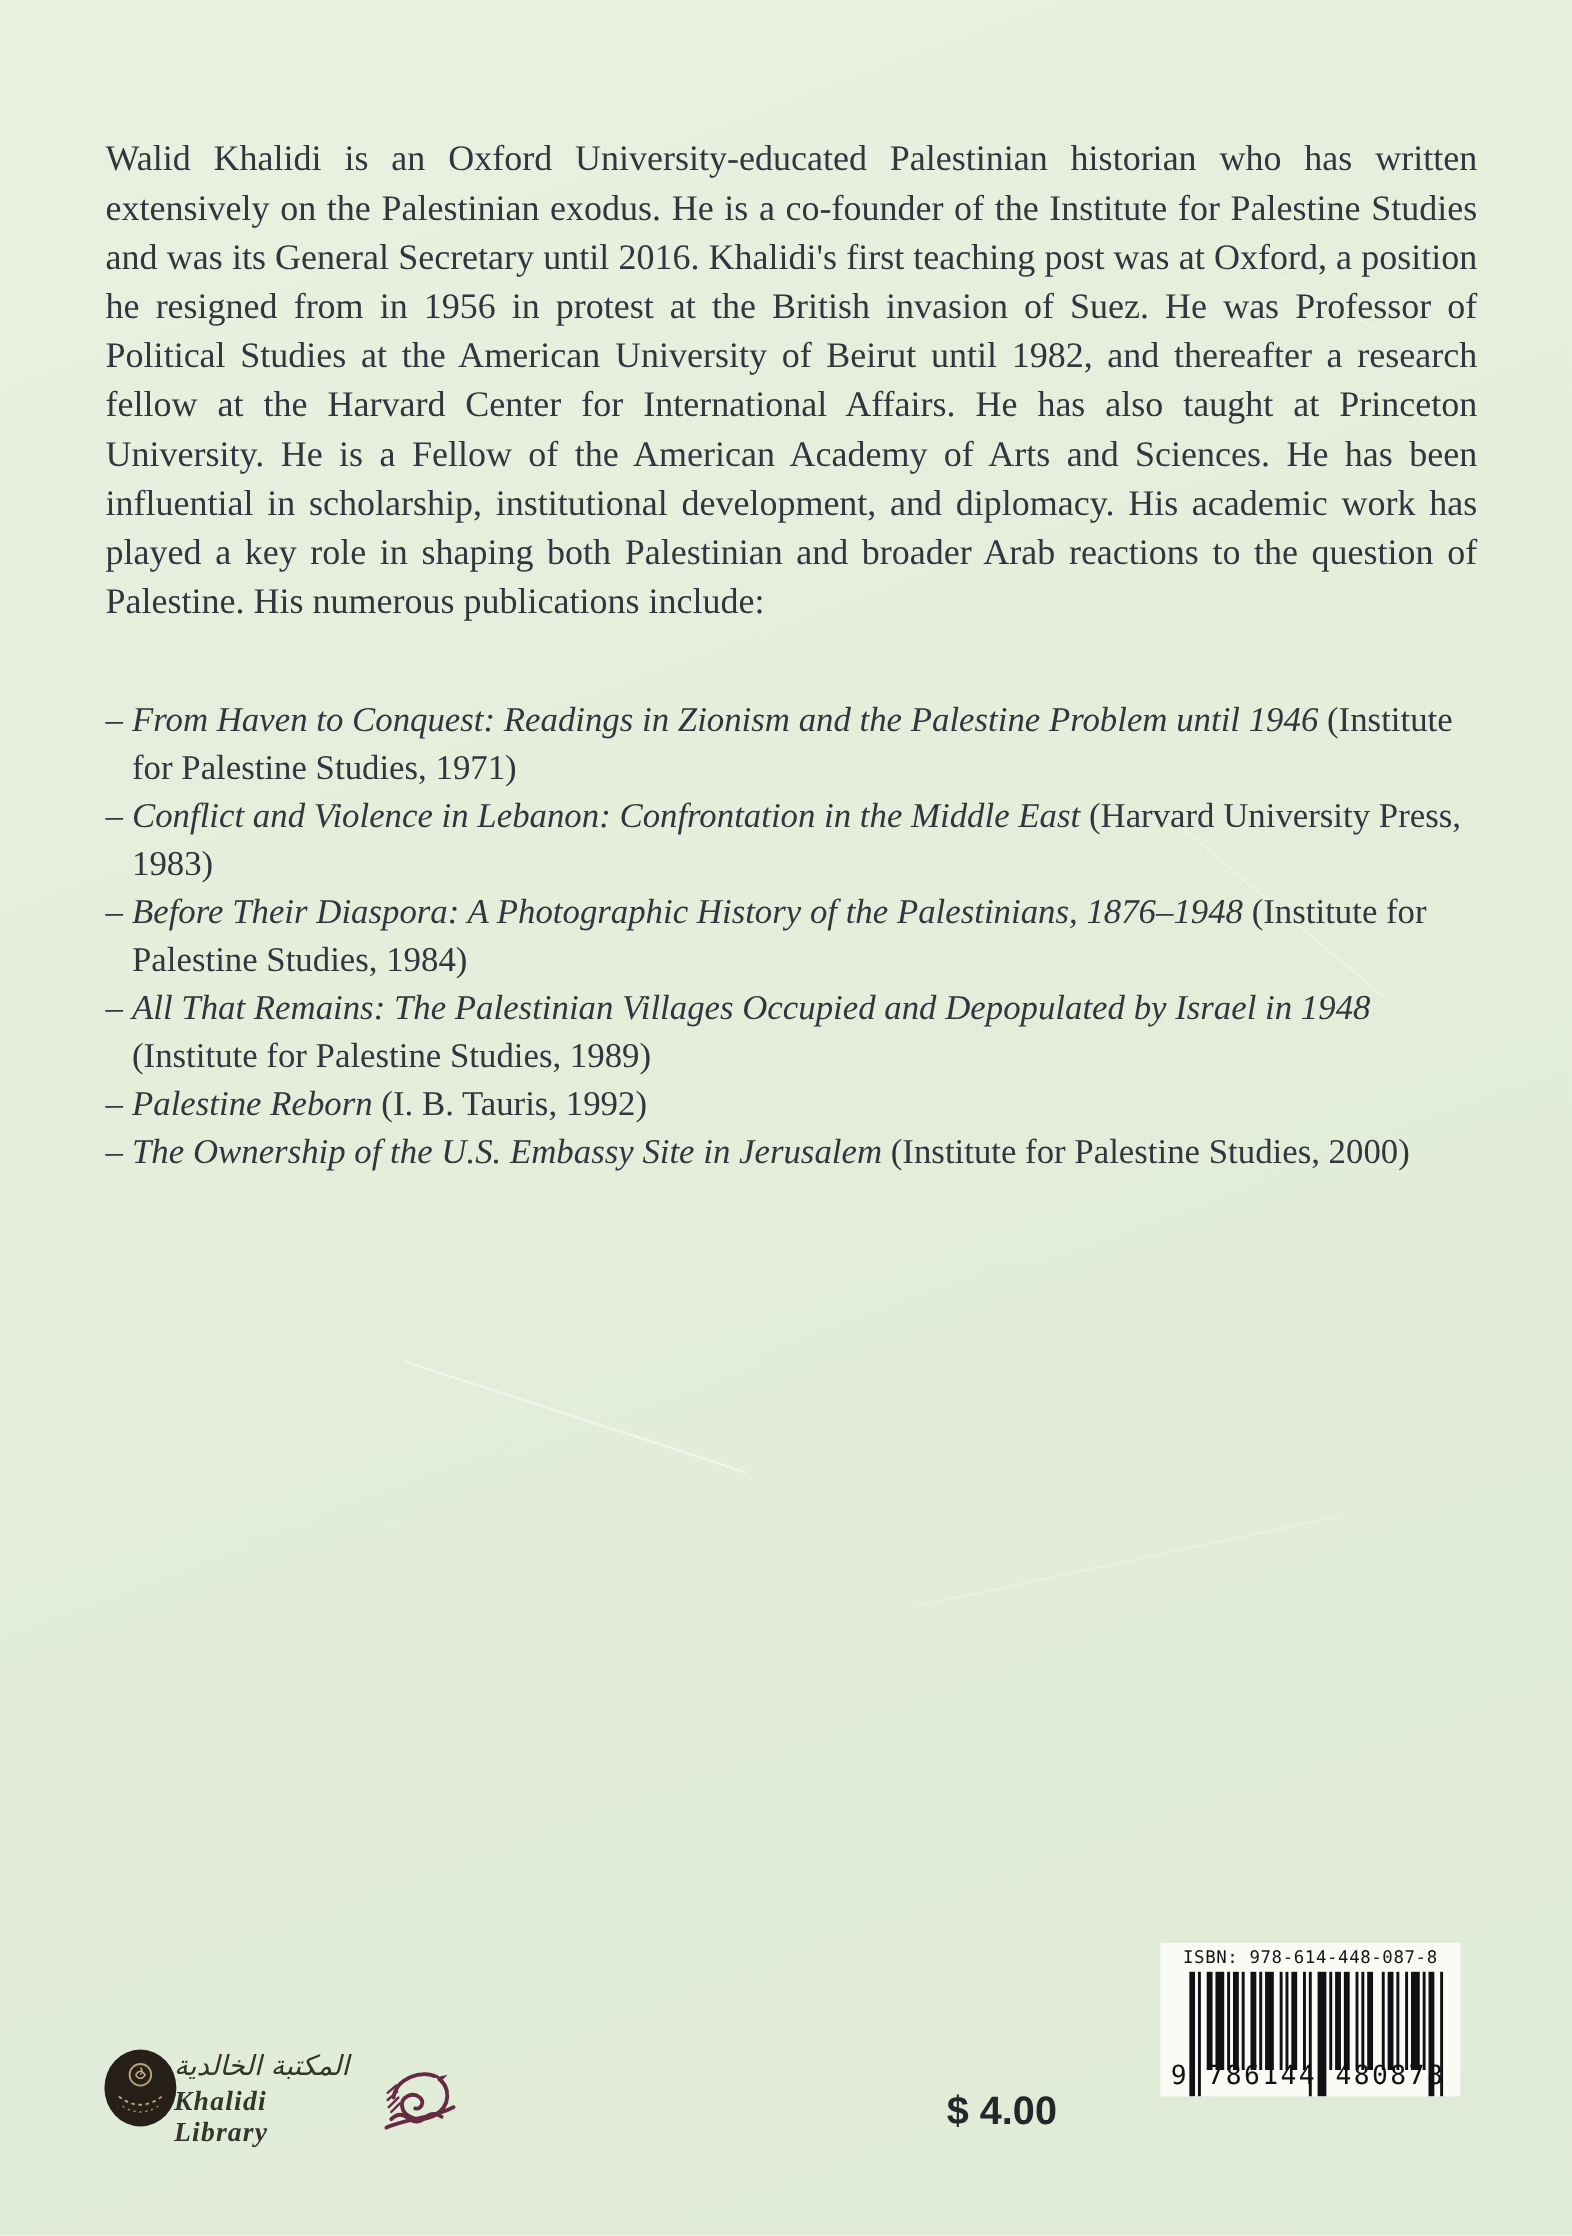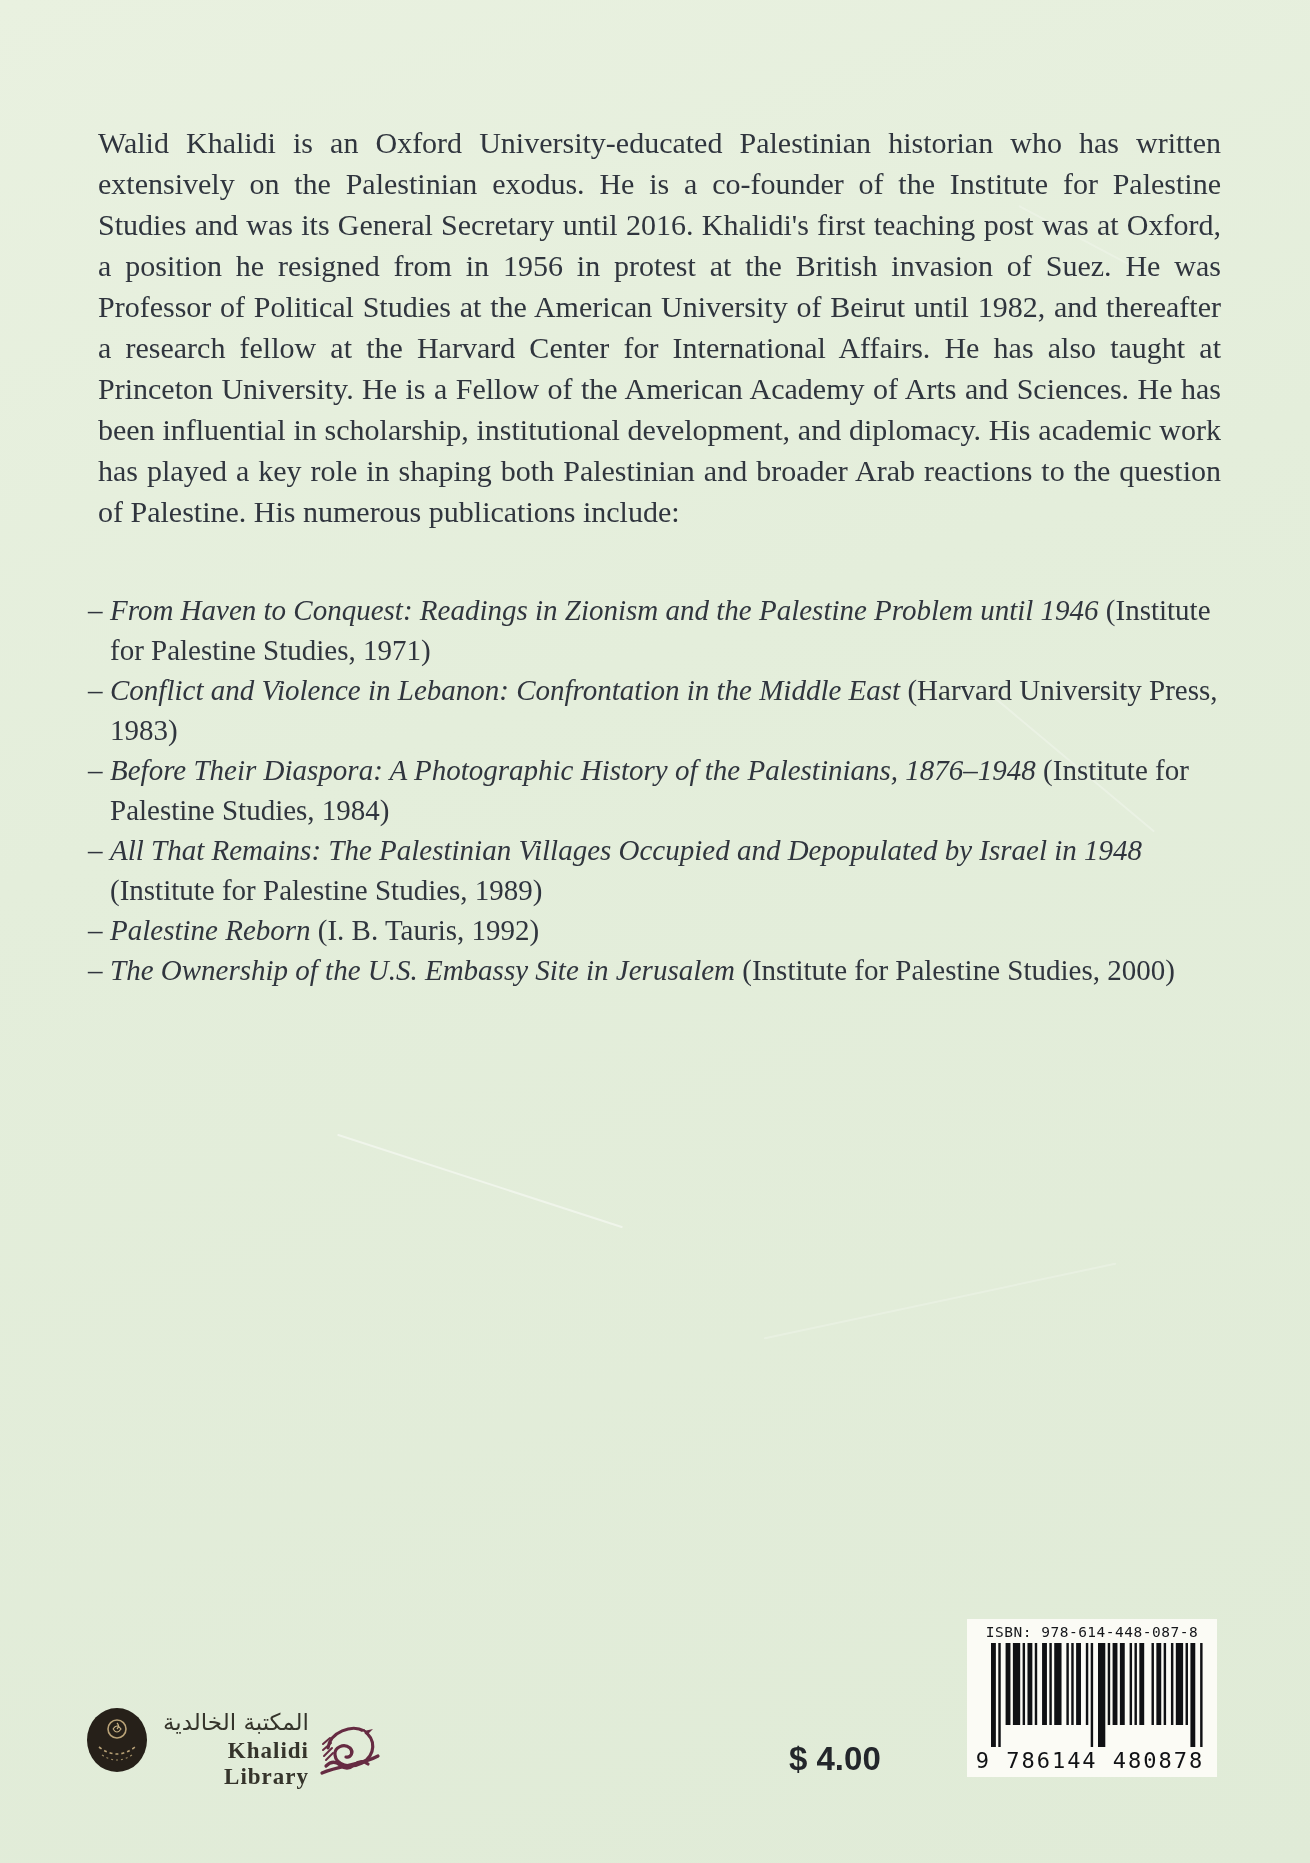--- a/index.html
+++ b/index.html
@@ -15,48 +15,48 @@
   .s1{width:300px;top:1180px;left:330px;transform:rotate(18deg);}
   .s2{width:220px;top:760px;left:960px;transform:rotate(40deg);opacity:.6;}
   .s3{width:360px;top:1300px;left:760px;transform:rotate(-12deg);opacity:.5;}
   .s4{width:150px;top:240px;left:1010px;transform:rotate(28deg);opacity:.5;}
 
   .content{position:absolute;left:88px;top:112px;width:1143px;}
   h1.heading{
     font-size:35px;font-weight:bold;margin:0 0 22px 0;letter-spacing:.2px;color:#2b3039;
   }
   p.bio{
-    margin:10px;font-size:30px;line-height:41px;text-align:justify;color:#30353e;
+    margin:0;font-size:30px;line-height:41px;text-align:justify;color:#30353e;
   }
   ul.pubs{
     list-style:none;margin:58px 0 0 0;padding:0;font-size:29px;line-height:40px;color:#30353e;
   }
   ul.pubs li{position:relative;padding-left:22px;}
   ul.pubs .dash{position:absolute;left:0;top:0;font-style:normal;}
   ul.pubs .title{font-style:italic;}
   ul.pubs .pubinfo{font-style:normal;}
 
   
   .khalidi-logo{position:absolute;left:86px;top:1707px;width:62px;height:66px;}
-  .khalidi-text{position:absolute;left:159px;top:1708px;width:150px;text-align:right;color:#35342b;}
+  .khalidi-text{position:absolute;left:145px;top:1708px;width:150px;text-align:left;color:#35342b;font-style:italic;}
   .khalidi-ar{font-family:"DejaVu Sans",sans-serif;font-size:23px;line-height:28px;direction:rtl;}
   .khalidi-en{font-family:"Liberation Serif",serif;font-size:23px;font-weight:bold;letter-spacing:1px;margin-top:2px;}
 
   .ips-logo{position:absolute;left:318px;top:1718px;width:64px;height:60px;}
   .ips-text{position:absolute;left:388px;top:1708px;width:330px;color:#662b42;}
   .ips-ar{font-family:"DejaVu Sans",sans-serif;font-size:26px;line-height:30px;direction:rtl;text-align:left;font-weight:bold;}
   .ips-en{font-family:"Liberation Serif",serif;font-size:26px;font-weight:bold;margin-top:1px;letter-spacing:.2px;}
 
   .price{
     position:absolute;left:789px;top:1740px;
     font-family:"Liberation Sans",sans-serif;font-weight:bold;font-size:33px;color:#23262b;
   }
 
   .barcode-box{
-    position:absolute;left:967px;top:1619px;width:250px;height:158px;
+    position:absolute;left:967px;top:1619px;width:250px;height:128px;
     background:#fbfbf5;box-sizing:border-box;padding:5px 8px 0 8px;
   }
   .isbn-label{
     font-family:"DejaVu Sans Mono",monospace;font-size:14.5px;letter-spacing:.5px;
     text-align:center;color:#15161a;white-space:nowrap;
   }
   .bars-wrap{margin:3px 4px 0 16px;height:104px;position:relative;}
   .bars-wrap svg{display:block;width:100%;height:104px;}
   .barcode-digits{
     position:absolute;left:0;right:4px;bottom:4px;text-align:center;

